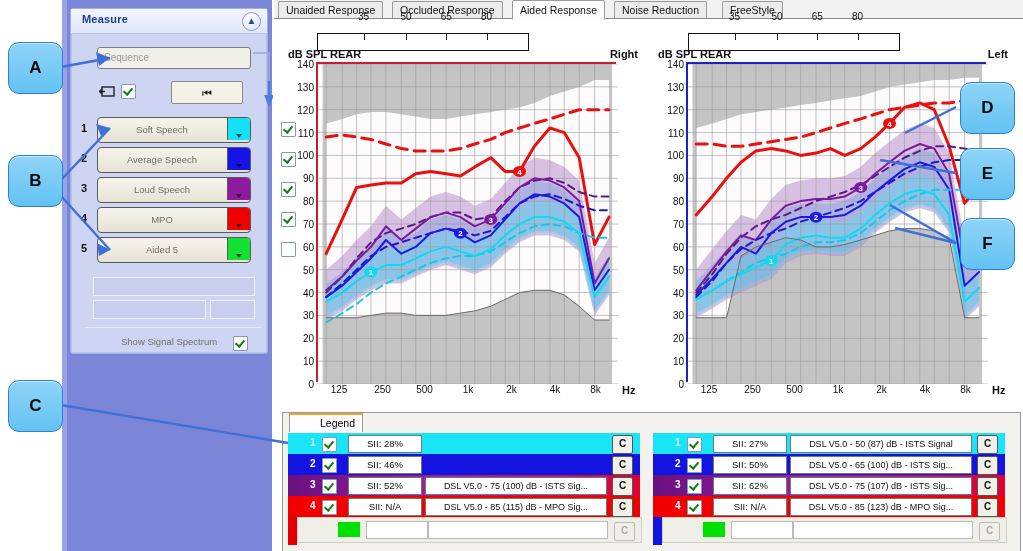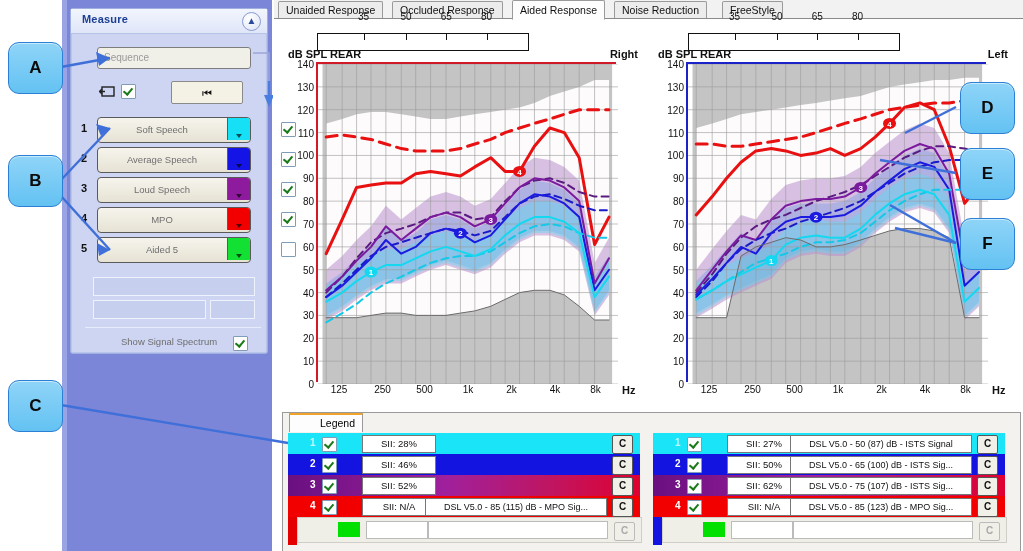--- a/index.html
+++ b/index.html
@@ -100,21 +100,21 @@
   #legend-tabs{position:absolute;left:0;top:0;height:18px;width:100%;}
   .ltab{position:absolute;top:2px;height:15px;padding:0 7px;font-size:10.5px;line-height:15px;
      background:#ececec;border:1px solid #9a9a9a;border-bottom:none;cursor:pointer;}
   .ltab.sel{background:#fdfdfd;top:0;height:17px;line-height:17px;border-top:2px solid #f0a32a;}
   .legtable{position:absolute;top:20px;width:352px;height:112px;}
   .legrow{position:absolute;left:0;width:352px;height:21px;}
   .spine{position:absolute;left:0;top:0;width:9px;height:112px;}
   .lr-num{position:absolute;left:22px;top:4px;font-size:10px;font-weight:bold;}
   .lr-chk{position:absolute;left:34px;top:4px;}
   .lr-sii{position:absolute;left:60px;top:2px;width:72px;height:16px;background:#fff;
-     border:1px solid #777;font-size:9.5px;line-height:16px;text-align:center;color:#111;margin-left:14px;}
+     border:1px solid #777;font-size:9.5px;line-height:16px;text-align:center;color:#111;}
   .lr-desc{position:absolute;left:137px;top:2px;width:180px;height:16px;background:#fff;
      border:1px solid #777;font-size:9px;line-height:16px;text-align:center;color:#111;
      white-space:nowrap;overflow:hidden;}
   .lr-c{position:absolute;left:324px;top:2px;width:19px;height:17px;background:#f0efe8;
      border:1px solid #555;border-radius:2px;font-size:10px;font-weight:bold;line-height:16px;
      text-align:center;color:#111;cursor:pointer;}
   .lastrow{position:absolute;left:9px;top:84px;width:343px;height:24px;background:#efeee7;
      border:1px solid #cfcec7;}
   .green-sw{position:absolute;left:40px;top:4px;width:22px;height:15px;background:#00e000;}
   .lastfield{position:absolute;top:3px;height:16px;background:#fff;border:1px solid #bbb;}
@@ -457,20 +457,21 @@
       <div class="legrow" style="top: 21px; background: rgb(20, 20, 224);">
         <div class="lr-num" style="color:#ffffff">2</div>
         <div class="lr-chk"><span class="chk on"></span></div>
         <div class="lr-sii">SII: 46%</div>
         <div class="lr-c">C</div>
       </div>
       <div class="legrow" style="top: 42px; background: linear-gradient(90deg, rgb(106, 16, 128), rgb(160, 32, 156) 45%, rgb(192, 21, 96) 75%, rgb(224, 0, 48));">
         <div class="lr-num" style="color:#ffffff">3</div>
         <div class="lr-chk"><span class="chk on"></span></div>
         <div class="lr-sii">SII: 52%</div>
+        <div class="lr-desc">DSL V5.0 - 75 (100) dB - ISTS Sig...</div>
         <div class="lr-c">C</div>
       </div>
       <div class="legrow" style="top: 63px; background: rgb(242, 0, 0);">
         <div class="lr-num" style="color:#ffffff">4</div>
         <div class="lr-chk"><span class="chk on"></span></div>
         <div class="lr-sii">SII: N/A</div>
         <div class="lr-desc">DSL V5.0 - 85 (115) dB - MPO Sig...</div>
         <div class="lr-c">C</div>
       </div>
       <div class="lastrow">

